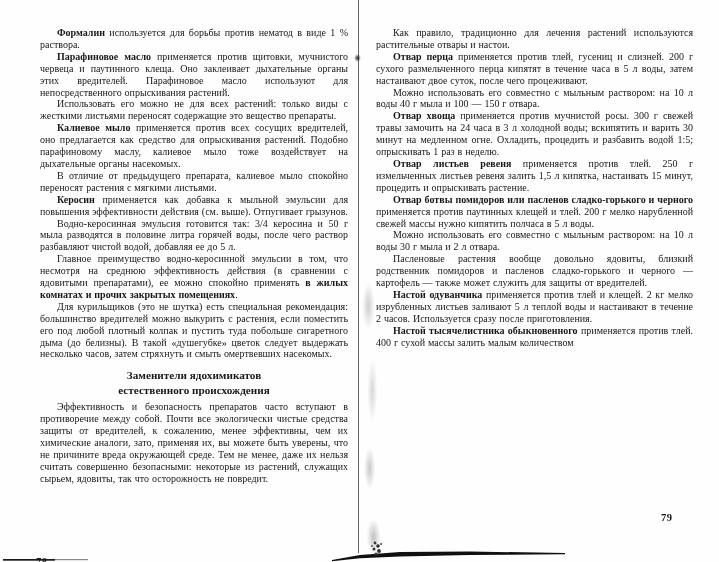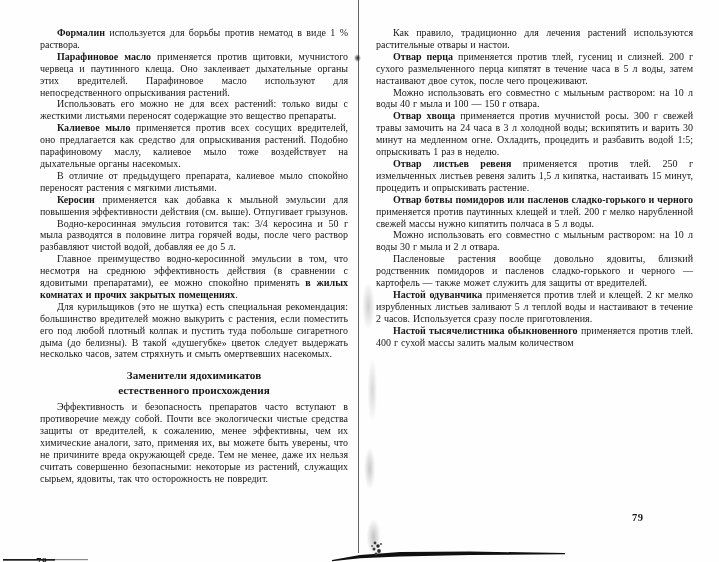--- a/index.html
+++ b/index.html
@@ -31,21 +31,21 @@
     line-height: 15px;
   }
   .pagenum {
     position: absolute;
     top: 512px;
     font-size: 10.5px;
     font-weight: bold;
     letter-spacing: 0.5px;
   }
   .pagenum-left  { left: 36px; margin-top: 44px; }
-  .pagenum-right { left: 632px; }
+  .pagenum-right { left: 661px; }
   .gutter-line {
     position: absolute;
     left: 358px; top: 0;
     width: 1px; height: 553px;
     background: #474747;
     opacity: 0.85;
   }
   .gutter-blob {
     position: absolute;
     left: 354px; top: 54px;

